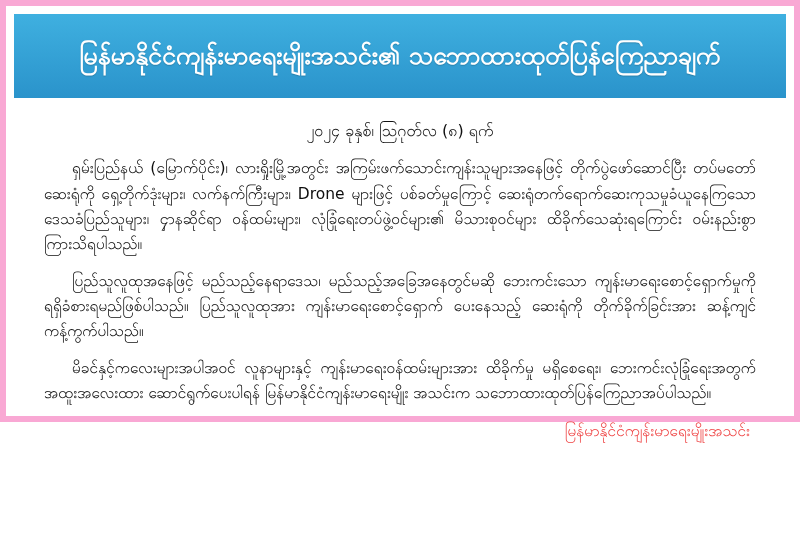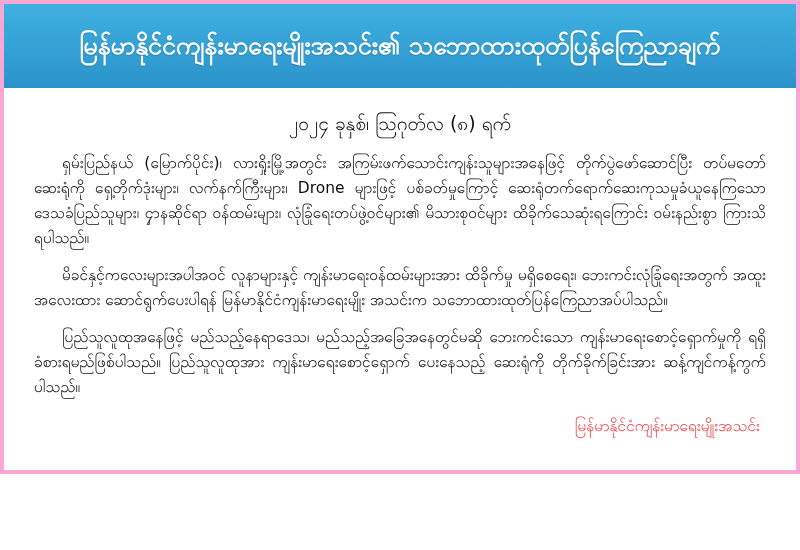--- a/index.html
+++ b/index.html
@@ -9,25 +9,25 @@
   body {
     width: 800px;
     height: 550px;
     background: #ffffff;
     font-family: "DejaVu Sans", "Liberation Sans", sans-serif;
     overflow: hidden;
   }
   .page {
     position: relative;
     width: 800px;
-    height: 474px;
+    height: 422px;
     box-sizing: border-box;
-    border: 4px solid #f9a8d4;
+    border: 6px solid #f9a8d4;
     background: #ffffff;
-    padding: 0;
+    padding: 8px;
   }
   .header-band {
     background: #2f9fd4;
     background: linear-gradient(180deg, #3fb0e0 0%, #2a93cb 100%);
     height: 84px;
     display: flex;
     align-items: center;
     justify-content: center;
     padding: 0 14px;
     box-sizing: border-box;
@@ -40,21 +40,21 @@
     text-align: center;
     letter-spacing: 0px;
     text-shadow: 0 1px 1px rgba(0,0,0,0.18);
   }
   .body-area {
     padding: 16px 30px 10px 30px;
     box-sizing: border-box;
   }
   .date-line {
     text-align: center;
-    font-size: 19px;
+    font-size: 16px;
     color: #111111;
     margin: 6px 0 14px 0;
     line-height: 1.4;
   }
   .para {
     font-size: 15.5px;
     color: #0d0d0d;
     line-height: 1.62;
     text-align: justify;
     text-justify: inter-word;
@@ -78,21 +78,21 @@
   <div class="header-band">
     <div class="header-title">မြန်မာနိုင်ငံကျန်းမာရေးမျိုးအသင်း၏ သဘောထားထုတ်ပြန်ကြေညာချက်</div>
   </div>
 
   <div class="body-area">
 
     <div class="date-line">၂၀၂၄ ခုနှစ်၊ သြဂုတ်လ (၈) ရက်</div>
 
     <p class="para">ရှမ်းပြည်နယ် (မြောက်ပိုင်း)၊ လားရှိုးမြို့အတွင်း အကြမ်းဖက်သောင်းကျန်းသူများအနေဖြင့် တိုက်ပွဲဖော်ဆောင်ပြီး တပ်မတော်ဆေးရုံကို ရှေ့တိုက်ဒုံးများ၊ လက်နက်ကြီးများ၊ Drone များဖြင့် ပစ်ခတ်မှုကြောင့် ဆေးရုံတက်ရောက်ဆေးကုသမှုခံယူနေကြသော ဒေသခံပြည်သူများ၊ ၄ှာနဆိုင်ရာ ဝန်ထမ်းများ၊ လုံခြုံရေးတပ်ဖွဲ့ဝင်များ၏ မိသားစုဝင်များ ထိခိုက်သေဆုံးရကြောင်း ဝမ်းနည်းစွာ ကြားသိရပါသည်။</p>
 
+    <p class="para">ပြည်သူလူထုအနေဖြင့် မည်သည့်နေရာဒေသ၊ မည်သည့်အခြေအနေတွင်မဆို ဘေးကင်းသော ကျန်းမာရေးစောင့်ရှောက်မှုကို ရရှိခံစားရမည်ဖြစ်ပါသည်။ ပြည်သူလူထုအား ကျန်းမာရေးစောင့်ရှောက် ပေးနေသည့် ဆေးရုံကို တိုက်ခိုက်ခြင်းအား ဆန့်ကျင်ကန့်ကွက်ပါသည်။</p>
+
     <p class="para">မိခင်နှင့်ကလေးများအပါအဝင် လူနာများနှင့် ကျန်းမာရေးဝန်ထမ်းများအား ထိခိုက်မှု မရှိစေရေး၊ ဘေးကင်းလုံခြုံရေးအတွက် အထူးအလေးထား ဆောင်ရွက်ပေးပါရန် မြန်မာနိုင်ငံကျန်းမာရေးမျိုး အသင်းက သဘောထားထုတ်ပြန်ကြေညာအပ်ပါသည်။</p>
-
-    <p class="para">ပြည်သူလူထုအနေဖြင့် မည်သည့်နေရာဒေသ၊ မည်သည့်အခြေအနေတွင်မဆို ဘေးကင်းသော ကျန်းမာရေးစောင့်ရှောက်မှုကို ရရှိခံစားရမည်ဖြစ်ပါသည်။ ပြည်သူလူထုအား ကျန်းမာရေးစောင့်ရှောက် ပေးနေသည့် ဆေးရုံကို တိုက်ခိုက်ခြင်းအား ဆန့်ကျင်ကန့်ကွက်ပါသည်။</p>
 
     <div class="signature">မြန်မာနိုင်ငံကျန်းမာရေးမျိုးအသင်း</div>
 
   </div>
 
 </div>
 
 </body></html>

